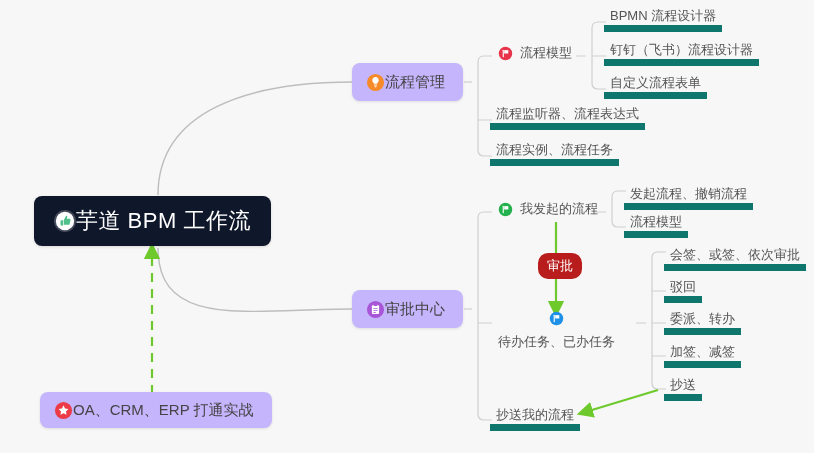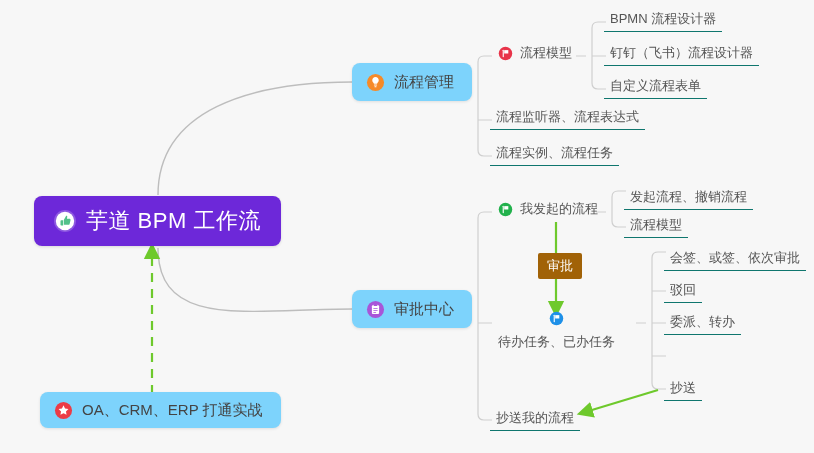--- a/index.html
+++ b/index.html
@@ -27,60 +27,58 @@
   .node {
     position: absolute;
     box-sizing: border-box;
     white-space: nowrap;
     display: flex;
     align-items: center;
   }
 
   
   .root {
-    background: #6d28d9;
+    background: #0f172a;
     border-radius: 8px;
     padding: 0 20px;
     height: 50px;
     color: #ffffff;
     font-size: 22px;
     box-shadow: 0 1px 3px rgba(0,0,0,0.12);
-    gap: 10px;
   }
   .root .label { letter-spacing: 0.5px; }
 
   
   .card {
-    background: #7dd3fc;
+    background: #c4b5fd;
     border-radius: 8px;
     padding: 0 18px 0 14px;
     height: 38px;
     font-size: 15px;
     color: #444;
     box-shadow: 0 1px 3px rgba(0,0,0,0.10);
-    gap: 9px;
     align-items: center;
   }
 
   
   .plain {
     font-size: 13px;
     color: #555;
     padding: 0 6px 4px 6px;
-    border-bottom: 1px solid #0f766e;
+    border-bottom: 7px solid #0f766e;
     height: 22px;
     gap: 7px;
   }
 
   
   .tag {
-    background: #a16207;
+    background: #b91c1c;
     color: #ffffff;
     font-size: 13px;
-    border-radius: 2px;
+    border-radius: 10px;
     height: 26px;
     padding: 0 9px;
     justify-content: center;
   }
 
   
   .ic {
     display: inline-flex;
     align-items: center;
     justify-content: center;
@@ -249,20 +247,23 @@
 
   <div class="node plain" style="left:664px; top:249px;">
     <span>会签、或签、依次审批</span>
   </div>
   <div class="node plain" style="left:664px; top:281px;">
     <span>驳回</span>
   </div>
   <div class="node plain" style="left:664px; top:313px;">
     <span>委派、转办</span>
   </div>
+  <div class="node plain" style="left:664px; top:346px;">
+    <span>加签、减签</span>
+  </div>
   <div class="node plain" style="left:664px; top:379px;">
     <span>抄送</span>
   </div>
 
   <div class="node plain" style="left:490px; top:409px;">
     <span>抄送我的流程</span>
   </div>
 
 </div>
 

